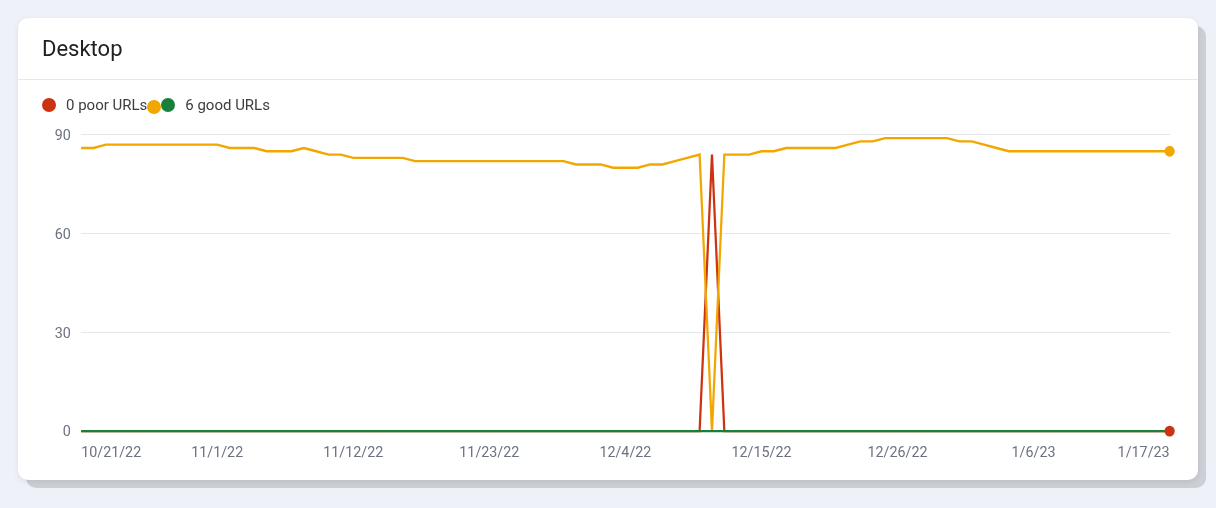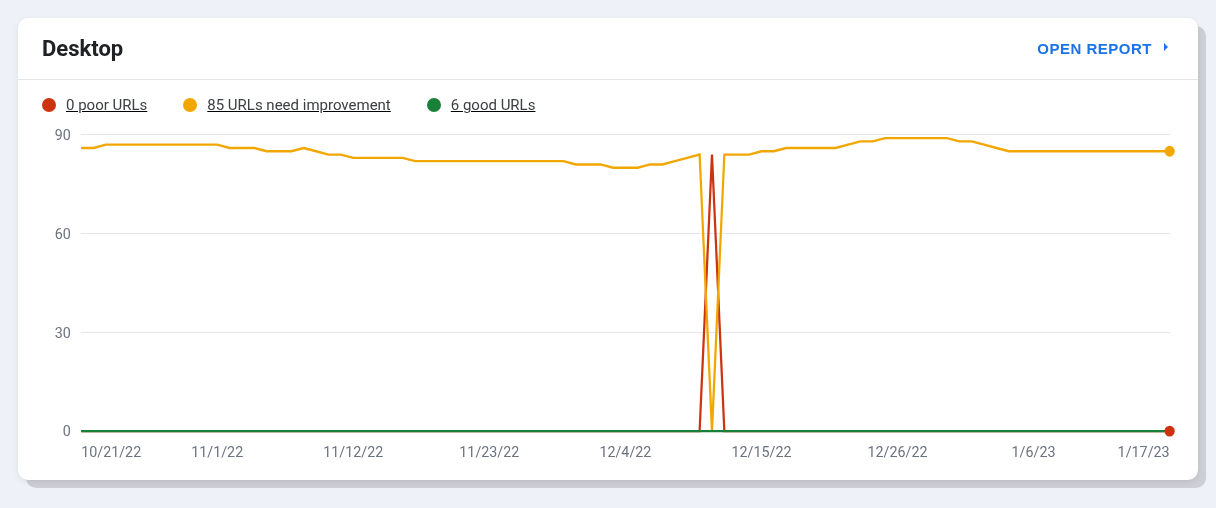--- a/index.html
+++ b/index.html
@@ -17,42 +17,40 @@
   }
   .card-header {
     display: flex;
     align-items: center;
     justify-content: space-between;
     padding: 18px 24px 18px 24px;
     border-bottom: 1px solid #e5e7eb;
   }
   .card-title {
     font-size: 22px;
-    font-weight: 700;
+    font-weight: 400;
     color: #202124;
   }
   .open-report {
     display: inline-flex;
     align-items: center;
     gap: 6px;
     color: #1a73e8;
     font-size: 15px;
     font-weight: 700;
     letter-spacing: 0.5px;
     text-transform: uppercase;
     cursor: pointer;
     background: none; border: none;
   }
   .open-report svg { width: 16px; height: 16px; fill: #1a73e8; }
   .legend {
     display: flex;
-    gap: 36px;
     padding: 16px 24px 2px 24px;
     align-items: flex-end;
-    text-decoration: underline;
   }
   .legend-item {
     display: inline-flex;
     align-items: center;
     gap: 10px;
     color: #3c4043;
     font-size: 15px;
   }
   .swatch {
     width: 14px; height: 14px; border-radius: 50%;
@@ -71,38 +69,29 @@
   .endpoint { stroke-width: 0; }
   .endpoint.poor { fill: #cc3311; }
   .endpoint.ni   { fill: #f2a600; }
 </style>
 </head>
 <body>
 
 <div class="card">
   <div class="card-header">
     <h2 class="card-title">Desktop</h2>
-    <button class="open-report">
-      <span>OPEN REPORT</span>
-      <span>
-        <svg viewBox="0 0 24 24">
-            <path d="M9 6l6 6-6 6V6z"></path>
-          </svg>
-      </span>
-    </button>
   </div>
 
   <div class="legend">
     <span class="legend-item">
       <span class="swatch" style="background:#cc3311"></span>
       <span>0 poor URLs</span>
     </span>
     <span class="legend-item">
       <span class="swatch" style="background:#f2a600"></span>
-      <span>85 URLs need improvement</span>
     </span>
     <span class="legend-item">
       <span class="swatch" style="background:#188038"></span>
       <span>6 good URLs</span>
     </span>
   </div>
 
   <div class="chart-wrap">
     <svg class="chart" id="chart-svg" viewBox="0 0 1130 320" preserveAspectRatio="none">
         <g class="grid">

